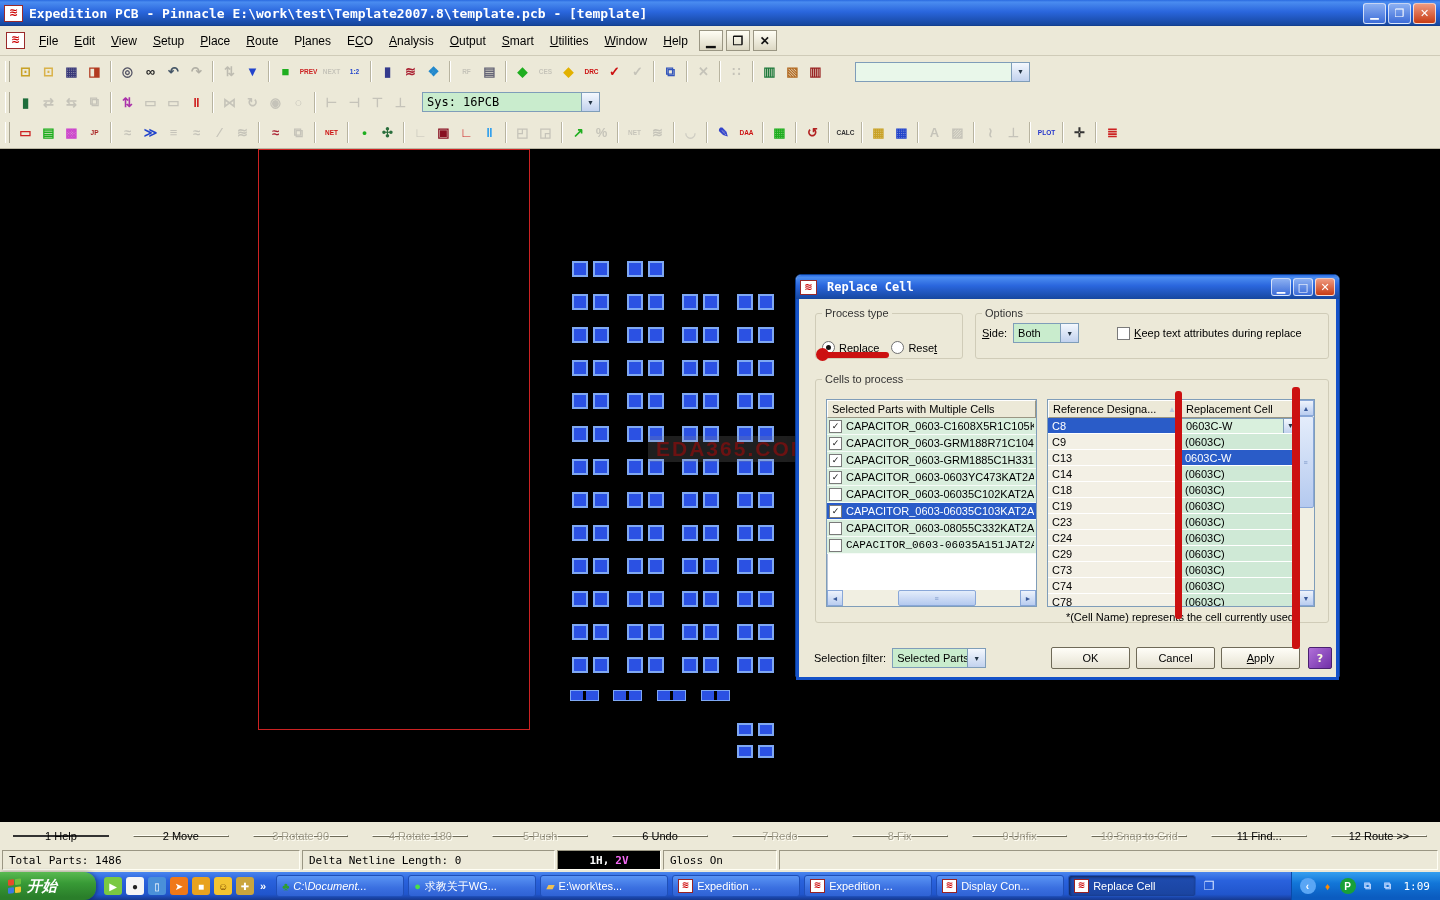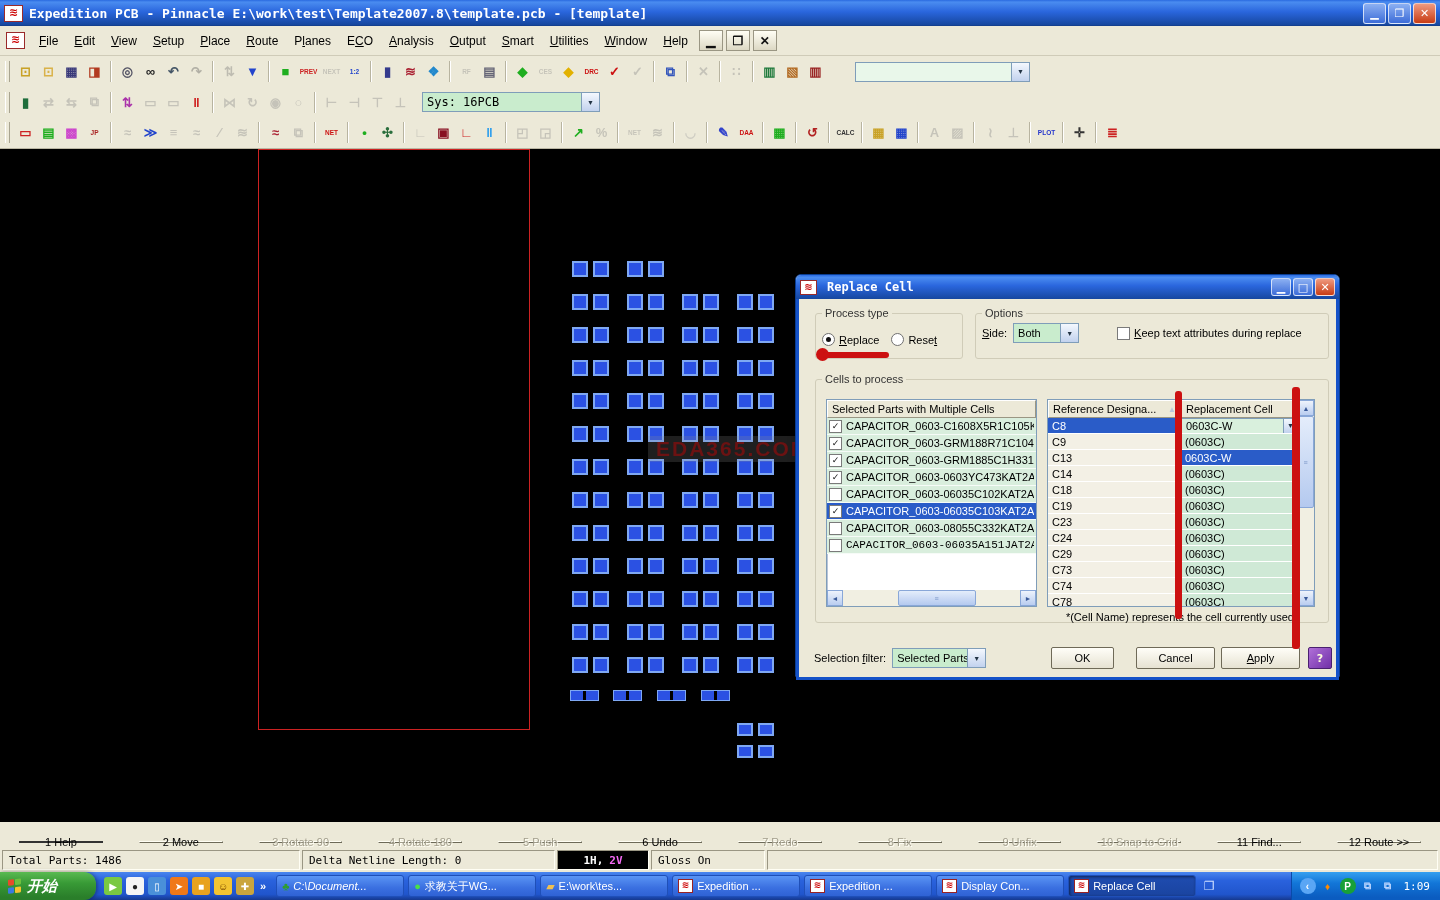--- a/index.html
+++ b/index.html
@@ -84,21 +84,21 @@
     display:flex;align-items:center;justify-content:center;color:#7a96c8;font-size:7px;letter-spacing:1px;}
   
   .redline{position:absolute;background:#cc1111;border-radius:3px;z-index:6;}
   
   .btn{position:absolute;height:22px;background:linear-gradient(#fffef8,#e6e2d2);border:1px solid #6f6a58;
     border-radius:2px;display:flex;align-items:center;justify-content:center;font-size:11px;box-sizing:border-box;}
   .helpbook{width:22px;height:20px;background:linear-gradient(135deg,#b070d8,#7030a8);border:1px solid #4a2070;
     border-radius:2px;color:#ffd;font:bold 11px "DejaVu Sans",sans-serif;display:flex;align-items:center;justify-content:center;}
   
   #fnbar{left:0;top:822px;width:1440px;height:26px;background:#ece9d8;display:flex;padding:1px;box-sizing:border-box;}
-  .fnbtn{flex:1;margin:18px;background:#ece9d8;border:1px solid;border-color:#fffef4 #6d6a58 #6d6a58 #fffef4;
+  .fnbtn{flex:1;margin:12px;background:#ece9d8;border:1px solid;border-color:#fffef4 #6d6a58 #6d6a58 #fffef4;
     box-shadow:inset -1px -1px 0 #b8b4a2,inset 1px 1px 0 #fff;display:flex;align-items:center;justify-content:center;font-size:11px;}
   .fnbtn.def{border:1px solid #333;box-shadow:inset 0 0 0 1px #9a9683;}
   .fnbtn.dis{color:#a19d8b;text-shadow:1px 1px 0 #fffef4;}
   #statusbar{left:0;top:848px;width:1440px;height:24px;background:#ece9d8;display:flex;align-items:stretch;
     font:11px "DejaVu Sans Mono",monospace;padding:2px 1px;box-sizing:border-box;}
   .seg{border:1px solid;border-color:#9a9683 #fffef4 #fffef4 #9a9683;margin:0 1px;display:flex;align-items:center;
     padding:0 6px;box-sizing:border-box;white-space:nowrap;overflow:hidden;}
   .seg.hv{background:#000;color:#fff;justify-content:center;gap:6px;font-weight:bold;}
   .seg.hv .vtxt{color:#f56af5;}
   #taskbar{left:0;top:872px;width:1440px;height:28px;display:flex;align-items:center;
@@ -528,21 +528,21 @@
       <span class="applogo">≋</span>
       <span style="margin-left:4px">Replace Cell</span>
       <span class="sp"></span>
       <span class="winbtn" style="width:18px;height:16px">▁</span>
       <span class="winbtn" style="width:18px;height:16px">□</span>
       <span class="winbtn close" style="width:18px;height:16px">✕</span>
     </div>
     <div id="dlgbody">
       <fieldset class="grp" style="left:16px;top:8px;width:148px;height:52px">
         <legend class="u">Process type</legend>
-        <div class="hz" style="margin-top:12px">
+        <div class="hz" style="margin-top:20px">
           <span class="rad on"></span>
           <span class="u"><u>R</u>eplace</span>
           <span style="width:12px"></span>
           <span class="rad"></span>
           <span class="u">Rese<u>t</u></span>
         </div>
       </fieldset>
       <fieldset class="grp" style="left:176px;top:8px;width:354px;height:52px">
         <legend>Options</legend>
         <div class="hz" style="margin-top:2px">
@@ -685,21 +685,21 @@
       <div class="redline" style="left:376px;top:92px;width:7px;height:228px"></div>
       <div class="redline" style="left:493px;top:88px;width:8px;height:262px"></div>
 
       <div class="hz abs" style="left:15px;top:348px;height:22px">
         <span class="u">Selection <u>f</u>ilter:</span>
         <span class="combo green" style="width:94px;margin-left:6px;height:20px">
           <span class="fld" style="font-family:'Liberation Sans',sans-serif;font-size:11px">Selected Parts</span>
           <span class="drop">▼</span>
         </span>
       </div>
-      <div class="btn" style="left:252px;top:348px;width:63px">OK</div>
+      <div class="btn" style="left:252px;top:348px;width:79px">OK</div>
       <div class="btn" style="left:337px;top:348px;width:79px">Cancel</div>
       <div class="btn u" style="left:422px;top:348px;width:79px"><u>A</u>pply</div>
       <div class="abs helpbook" style="left:509px;top:348px">?</div>
     </div>
   </div>
 
   <div class="abs" id="fnbar">
       <div class="fnbtn def">1 Help</div>
       <div class="fnbtn">2 Move</div>
       <div class="fnbtn dis">3 Rotate 90</div>
@@ -710,21 +710,21 @@
       <div class="fnbtn dis">8 Fix</div>
       <div class="fnbtn dis">9 Unfix</div>
       <div class="fnbtn dis">10 Snap to Grid</div>
       <div class="fnbtn">11 Find...</div>
       <div class="fnbtn">12 Route &gt;&gt;</div>
     </div>
 
   <div class="abs" id="statusbar">
     <span class="seg" style="width:298px">Total Parts: 1486</span>
     <span class="seg" style="width:253px">Delta Netline Length:  0</span>
-    <span class="seg hv" style="width:92px">
+    <span class="seg hv" style="width:104px">
       <span>1H,</span>
       <span class="vtxt">2V</span>
     </span>
     <span class="seg" style="width:114px">Gloss On</span>
     <span class="seg" style="flex:1"></span>
   </div>
 
   <div class="abs" id="taskbar">
     <div id="startbtn">
       <span class="flag">

